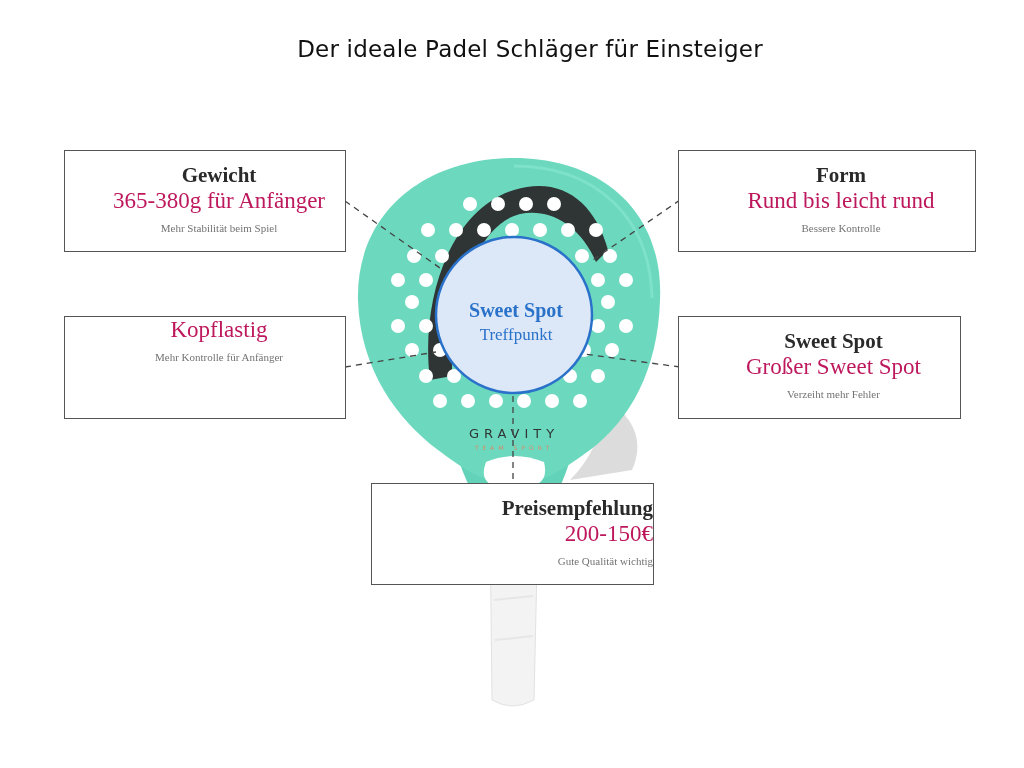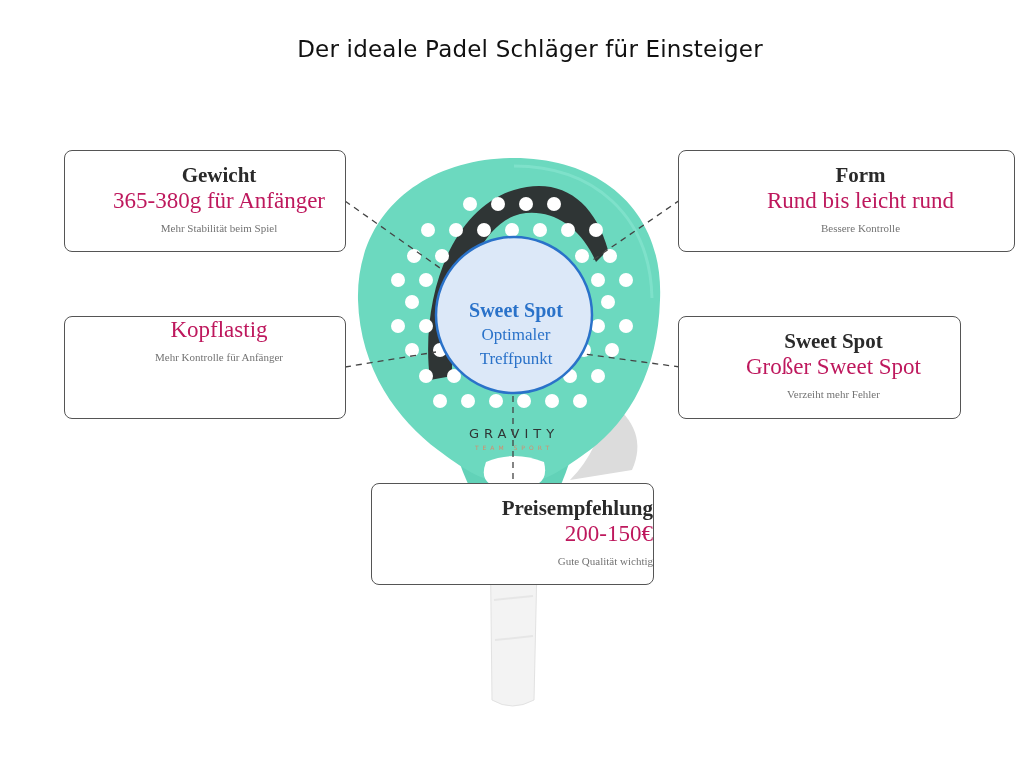--- a/index.html
+++ b/index.html
@@ -1,19 +1,19 @@
 <!DOCTYPE html>
 <html><head>
 <meta charset="utf-8">
 <style>
   html, body { margin:0; padding:0; }
   body { width:1024px; height:768px; background:#ffffff; position:relative; overflow:hidden; font-family:"Liberation Serif", serif; }
   .title { position:absolute; left:0; top:36px; width:1060px; text-align:center; font-family:"DejaVu Sans", sans-serif; font-size:23px; color:#111; letter-spacing:0.2px; }
   .canvas { position:absolute; left:0; top:0; width:1024px; height:768px; }
-  .box { position:absolute; background:#fff; border:1.5px solid #555; border-radius:8px; box-sizing:border-box; text-align:center;padding-left:28px; }
+  .box { position:absolute; background:#fff; border:1.5px solid #555; border-radius:0; box-sizing:border-box; text-align:center;padding-left:28px; }
   .box .h { font-weight:bold; font-size:21px; color:#2a2a2a; margin-top:11px; line-height:26px; }
   .box .v { font-size:23px; color:#be185d; line-height:24px; margin-top:1px; }
   .box .s { font-size:11px; color:#737373; line-height:22px; margin-top:4px; }
   .sweet-label { position:absolute; left:436px; top:297px; width:160px; text-align:center; color:#2a72c9; }
   .sweet-label .h { font-weight:bold; font-size:20px; line-height:26px; }
   .sweet-label .v { font-size:17px; line-height:24px; }
 </style>
 </head>
 <body>
 
@@ -86,31 +86,30 @@
     <line x1="345" y1="367" x2="436" y2="352"></line>
     <line x1="680" y1="367" x2="584" y2="354"></line>
     <line x1="513" y1="396" x2="513" y2="484"></line>
   </g>
 
   <circle cx="514" cy="315" r="78" fill="#dce8f8" stroke="#2a72c9" stroke-width="2.5"></circle>
 </svg>
 
 <div class="sweet-label">
   <div class="h">Sweet Spot</div>
-  <div class="v">Optimaler</div>
   <div class="v">Treffpunkt</div>
 </div>
 
 <div class="box" style="left:64px; top:150px; width:282px; height:102px;">
   <div class="h">Gewicht</div>
   <div class="v">365-380g für Anfänger</div>
   <div class="s">Mehr Stabilität beim Spiel</div>
 </div>
 
-<div class="box" style="left:678px; top:150px; width:337px; height:102px;">
+<div class="box" style="left:678px; top:150px; width:298px; height:102px;">
   <div class="h">Form</div>
   <div class="v">Rund bis leicht rund</div>
   <div class="s">Bessere Kontrolle</div>
 </div>
 
 <div class="box" style="left:64px; top:316px; width:282px; height:103px;">
   <div class="v">Kopflastig</div>
   <div class="s">Mehr Kontrolle für Anfänger</div>
 </div>
 

